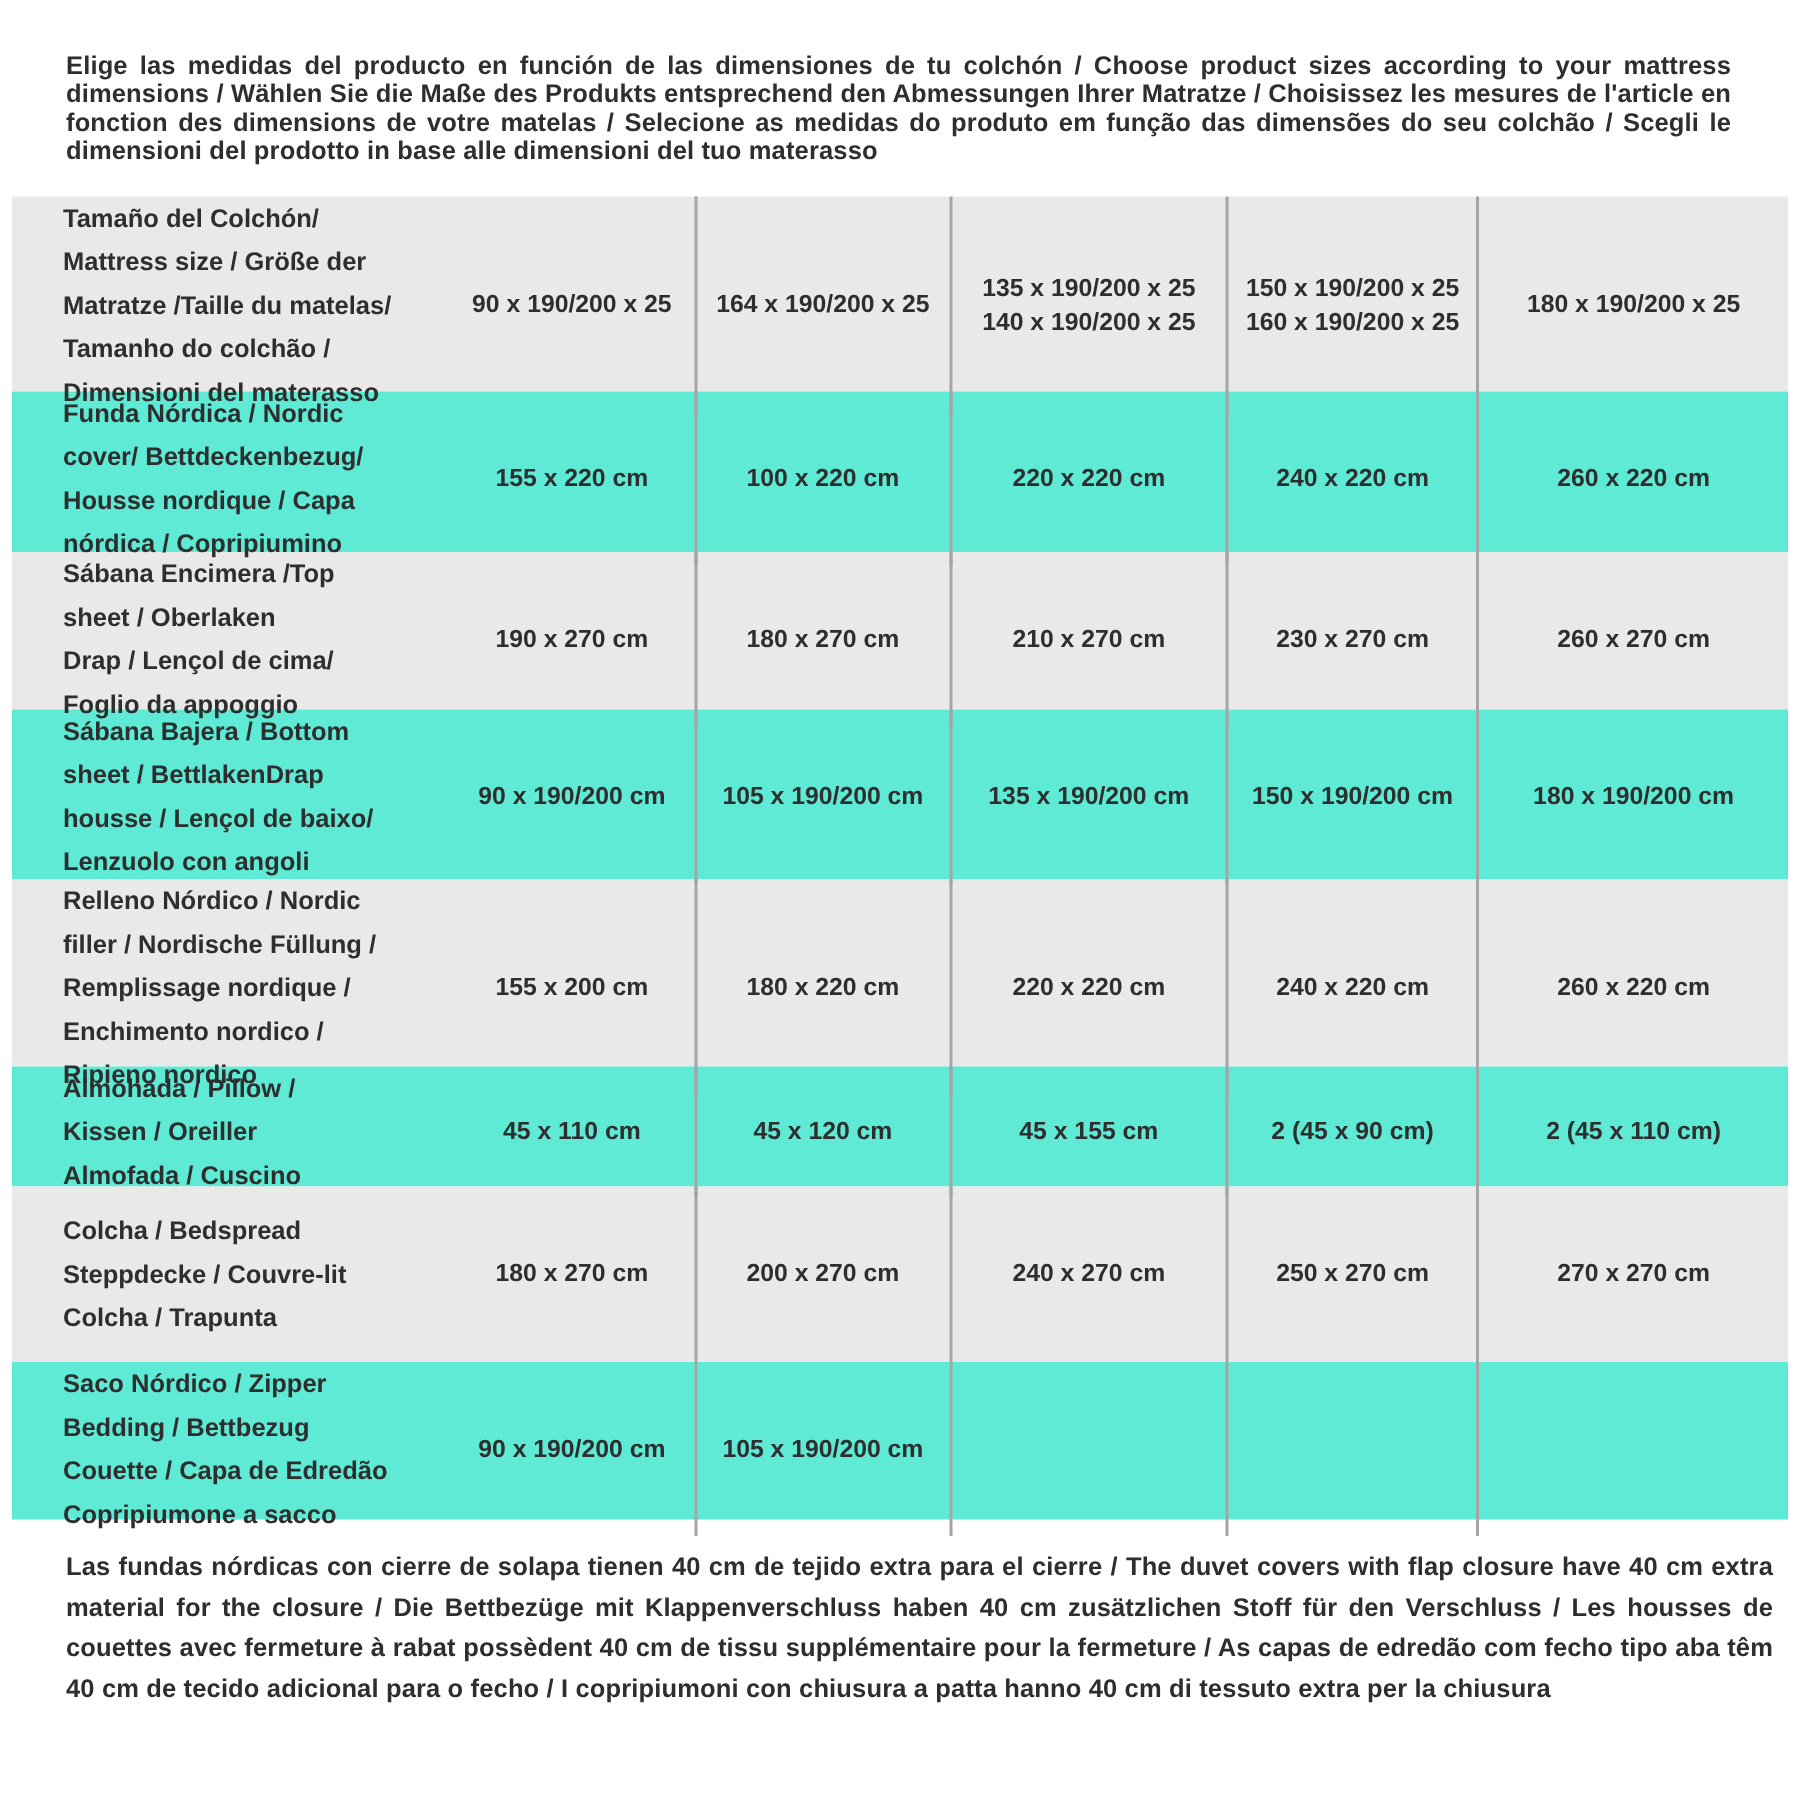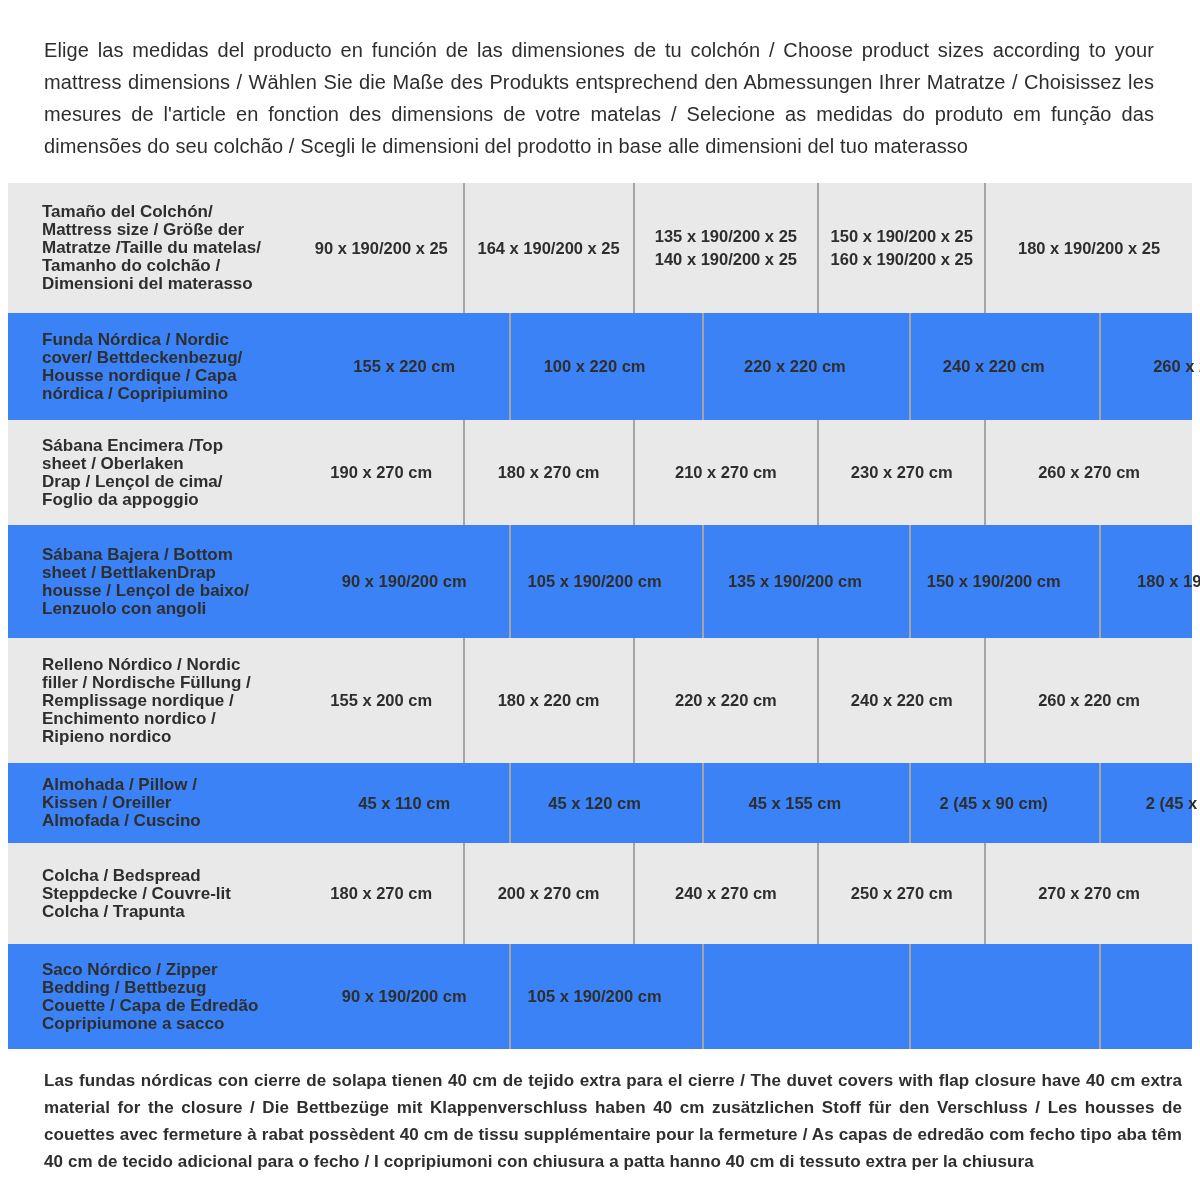--- a/index.html
+++ b/index.html
@@ -11,71 +11,71 @@
   .page {
     position: relative;
     width: 1200px;
     height: 1200px;
     background: #ffffff;
     overflow: hidden;
   }
 
   .intro {
     margin: 34px 46px 0 44px;
-    font-size: 20px;
-    font-weight: normal;
-    line-height: 32px;
+    font-size: 17px;
+    font-weight: bold;
+    line-height: 19px;
     color: #2e2e2e;
     text-align: justify;
     letter-spacing: 0.1px;
   }
 
   .size-table {
     margin: 21px 8px 0 8px;
     width: 1184px;
   }
   .trow {
     display: grid;
     grid-template-columns: 24.65% 13.75% 14.35% 15.6% 14.1% 17.55%;
     width: 100%;
   }
   .trow.shade { background: #e9e9e9; }
-  .trow.plain { background: #3b82f6; gap: 23px; }
+  .trow.plain { background: #5eead4; }
 
   .cell {
     display: flex;
     flex-direction: column;
     justify-content: center;
     color: #2e2e2e;
     font-weight: bold;
   }
   .cell.label {
     align-items: flex-start;
     padding-left: 34px;
     padding-right: 6px;
     font-size: 17px;
-    line-height: 18px;
+    line-height: 29px;
     white-space: pre-line;
   }
   .cell.value {
     align-items: center;
     text-align: center;
     font-size: 16.5px;
     line-height: 23px;
     white-space: pre-line;
   }
   .cell.sep { border-left: 2px solid #a5a5a5; }
 
   .r-header   { height: 130px; }
   .r-funda    { height: 107px; }
   .r-encimera { height: 105px; }
   .r-bajera   { height: 113px; }
   .r-relleno  { height: 125px; }
   .r-almohada { height: 80px; }
-  .r-colcha   { height: 101px; }
+  .r-colcha   { height: 117px; }
   .r-saco     { height: 105px; }
 
   .footnote {
     margin: 18px 18px 0 44px;
     font-size: 17px;
     font-weight: bold;
     line-height: 27px;
     color: #2e2e2e;
     text-align: justify;
     letter-spacing: 0.1px;

